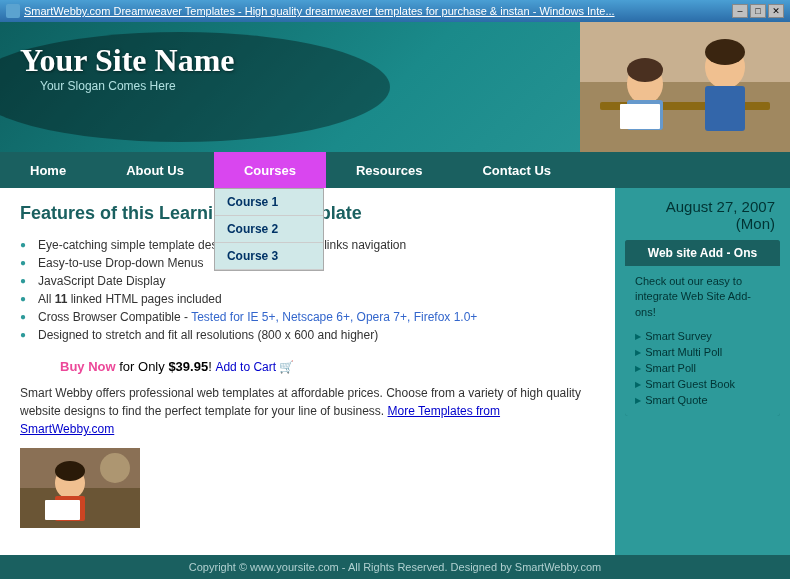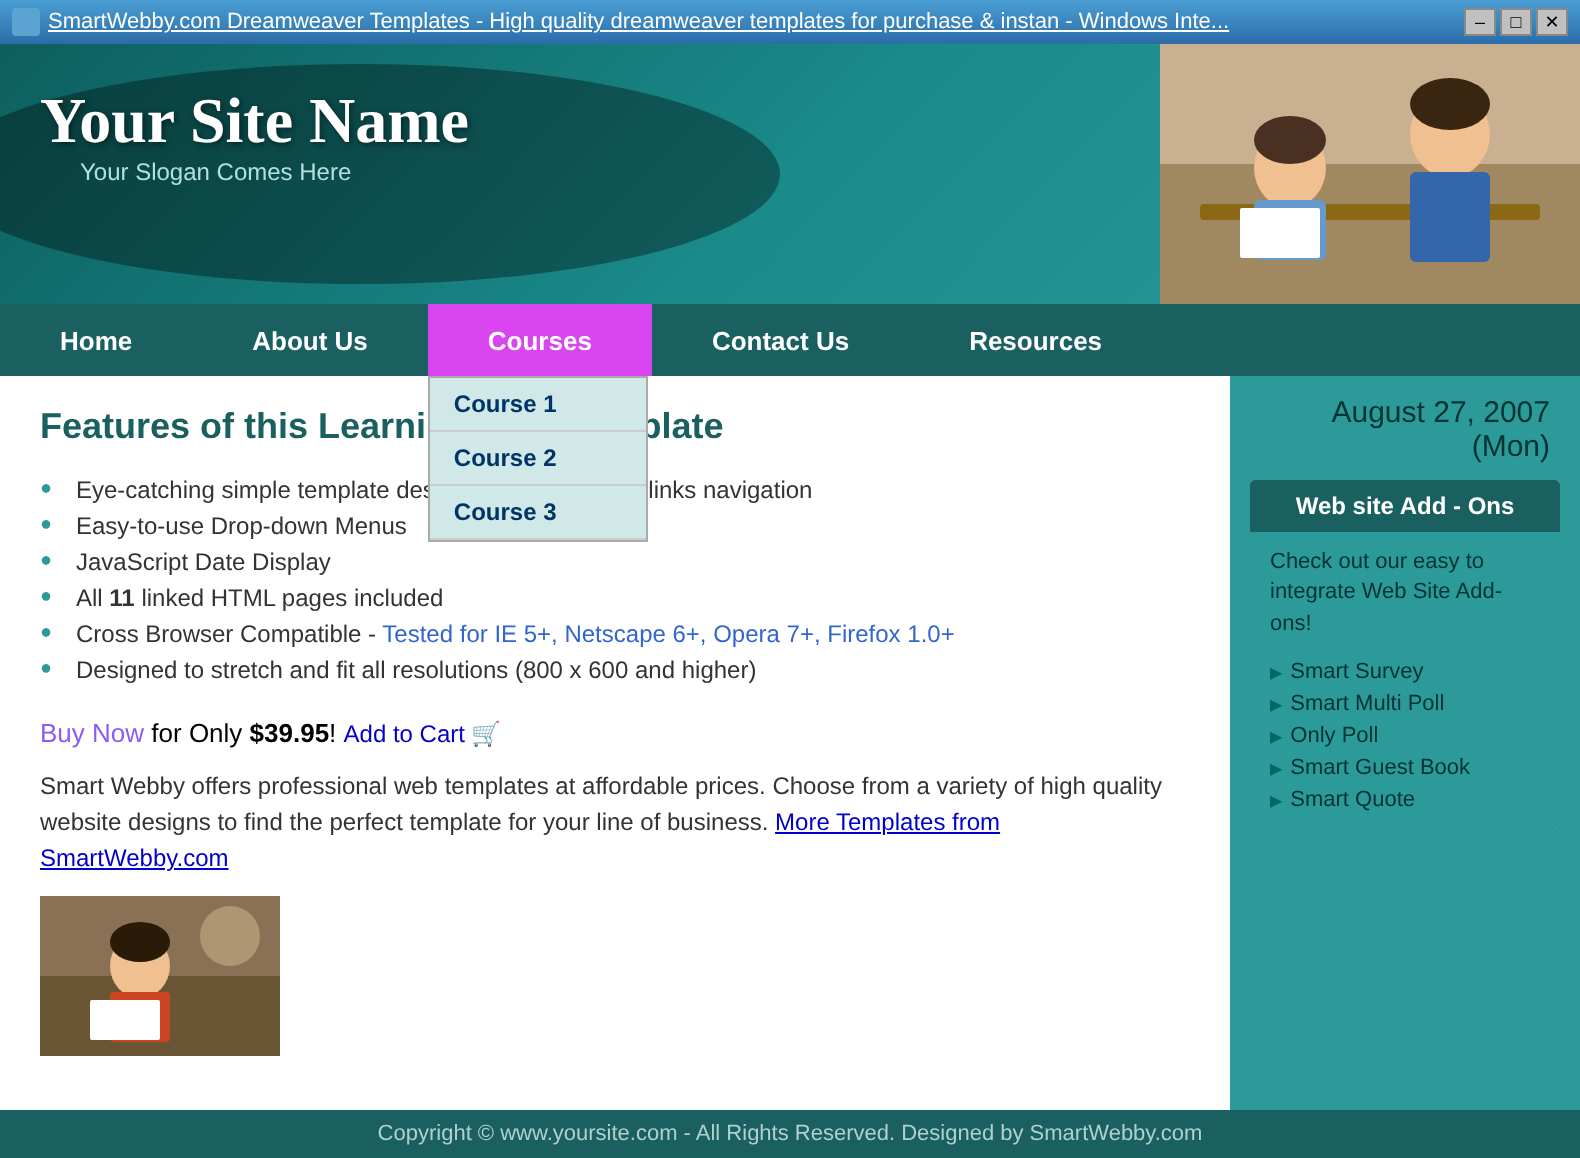--- a/index.html
+++ b/index.html
@@ -167,21 +167,21 @@
       position: absolute;
       left: 0;
       font-size: 10px;
       top: 3px;
     }
     .tested-link { color: #3366cc; text-decoration: none; }
     .buy-section {
       margin: 10px 0;
       font-size: 13px;
     }
-    .buy-now { font-weight: normal; color: #8b5cf6; }
+    .buy-now { font-weight: bold; color: #ec4899; margin-left: 40px; }
     .add-cart { color: #0000cc; text-decoration: none; font-size: 12px; }
     .description {
       font-size: 12px;
       color: #333;
       margin: 10px 0;
       line-height: 1.5;
     }
     .more-link { color: #0000cc; text-decoration: underline; }
 
     
@@ -318,24 +318,24 @@
     <a class="nav-item active" style="position:relative;">
       <span>Courses</span>
 
       <div class="dropdown-menu">
         <div class="dropdown-item">Course 1</div>
         <div class="dropdown-item">Course 2</div>
         <div class="dropdown-item">Course 3</div>
       </div>
     </a>
     <a class="nav-item">
-      <span>Contact Us</span>
+      <span>Resources</span>
     </a>
     <a class="nav-item">
-      <span>Resources</span>
+      <span>Contact Us</span>
     </a>
   </div>
 
   <div class="content-area">
 
     <div class="main-content">
       <div class="page-title">Features of this Learning/Kids Template</div>
 
       <ul class="feature-list">
         <li>Eye-catching simple template designed with neat text links navigation</li>
@@ -375,21 +375,21 @@
 
     <div class="sidebar">
       <div class="sidebar-date">August 27, 2007 (Mon)</div>
 
       <div class="sidebar-box">
         <div class="sidebar-box-header">Web site Add - Ons</div>
         <div class="sidebar-box-body">
           <p class="sidebar-intro">Check out our easy to integrate Web Site Add-ons!</p>
           <div class="sidebar-link-item">Smart Survey</div>
           <div class="sidebar-link-item">Smart Multi Poll</div>
-          <div class="sidebar-link-item">Only Poll</div>
+          <div class="sidebar-link-item">Smart Poll</div>
           <div class="sidebar-link-item">Smart Guest Book</div>
           <div class="sidebar-link-item">Smart Quote</div>
         </div>
       </div>
     </div>
 
   </div>
 
   <div class="footer">
     <span>Copyright © www.yoursite.com - All Rights Reserved. Designed by SmartWebby.com</span>

